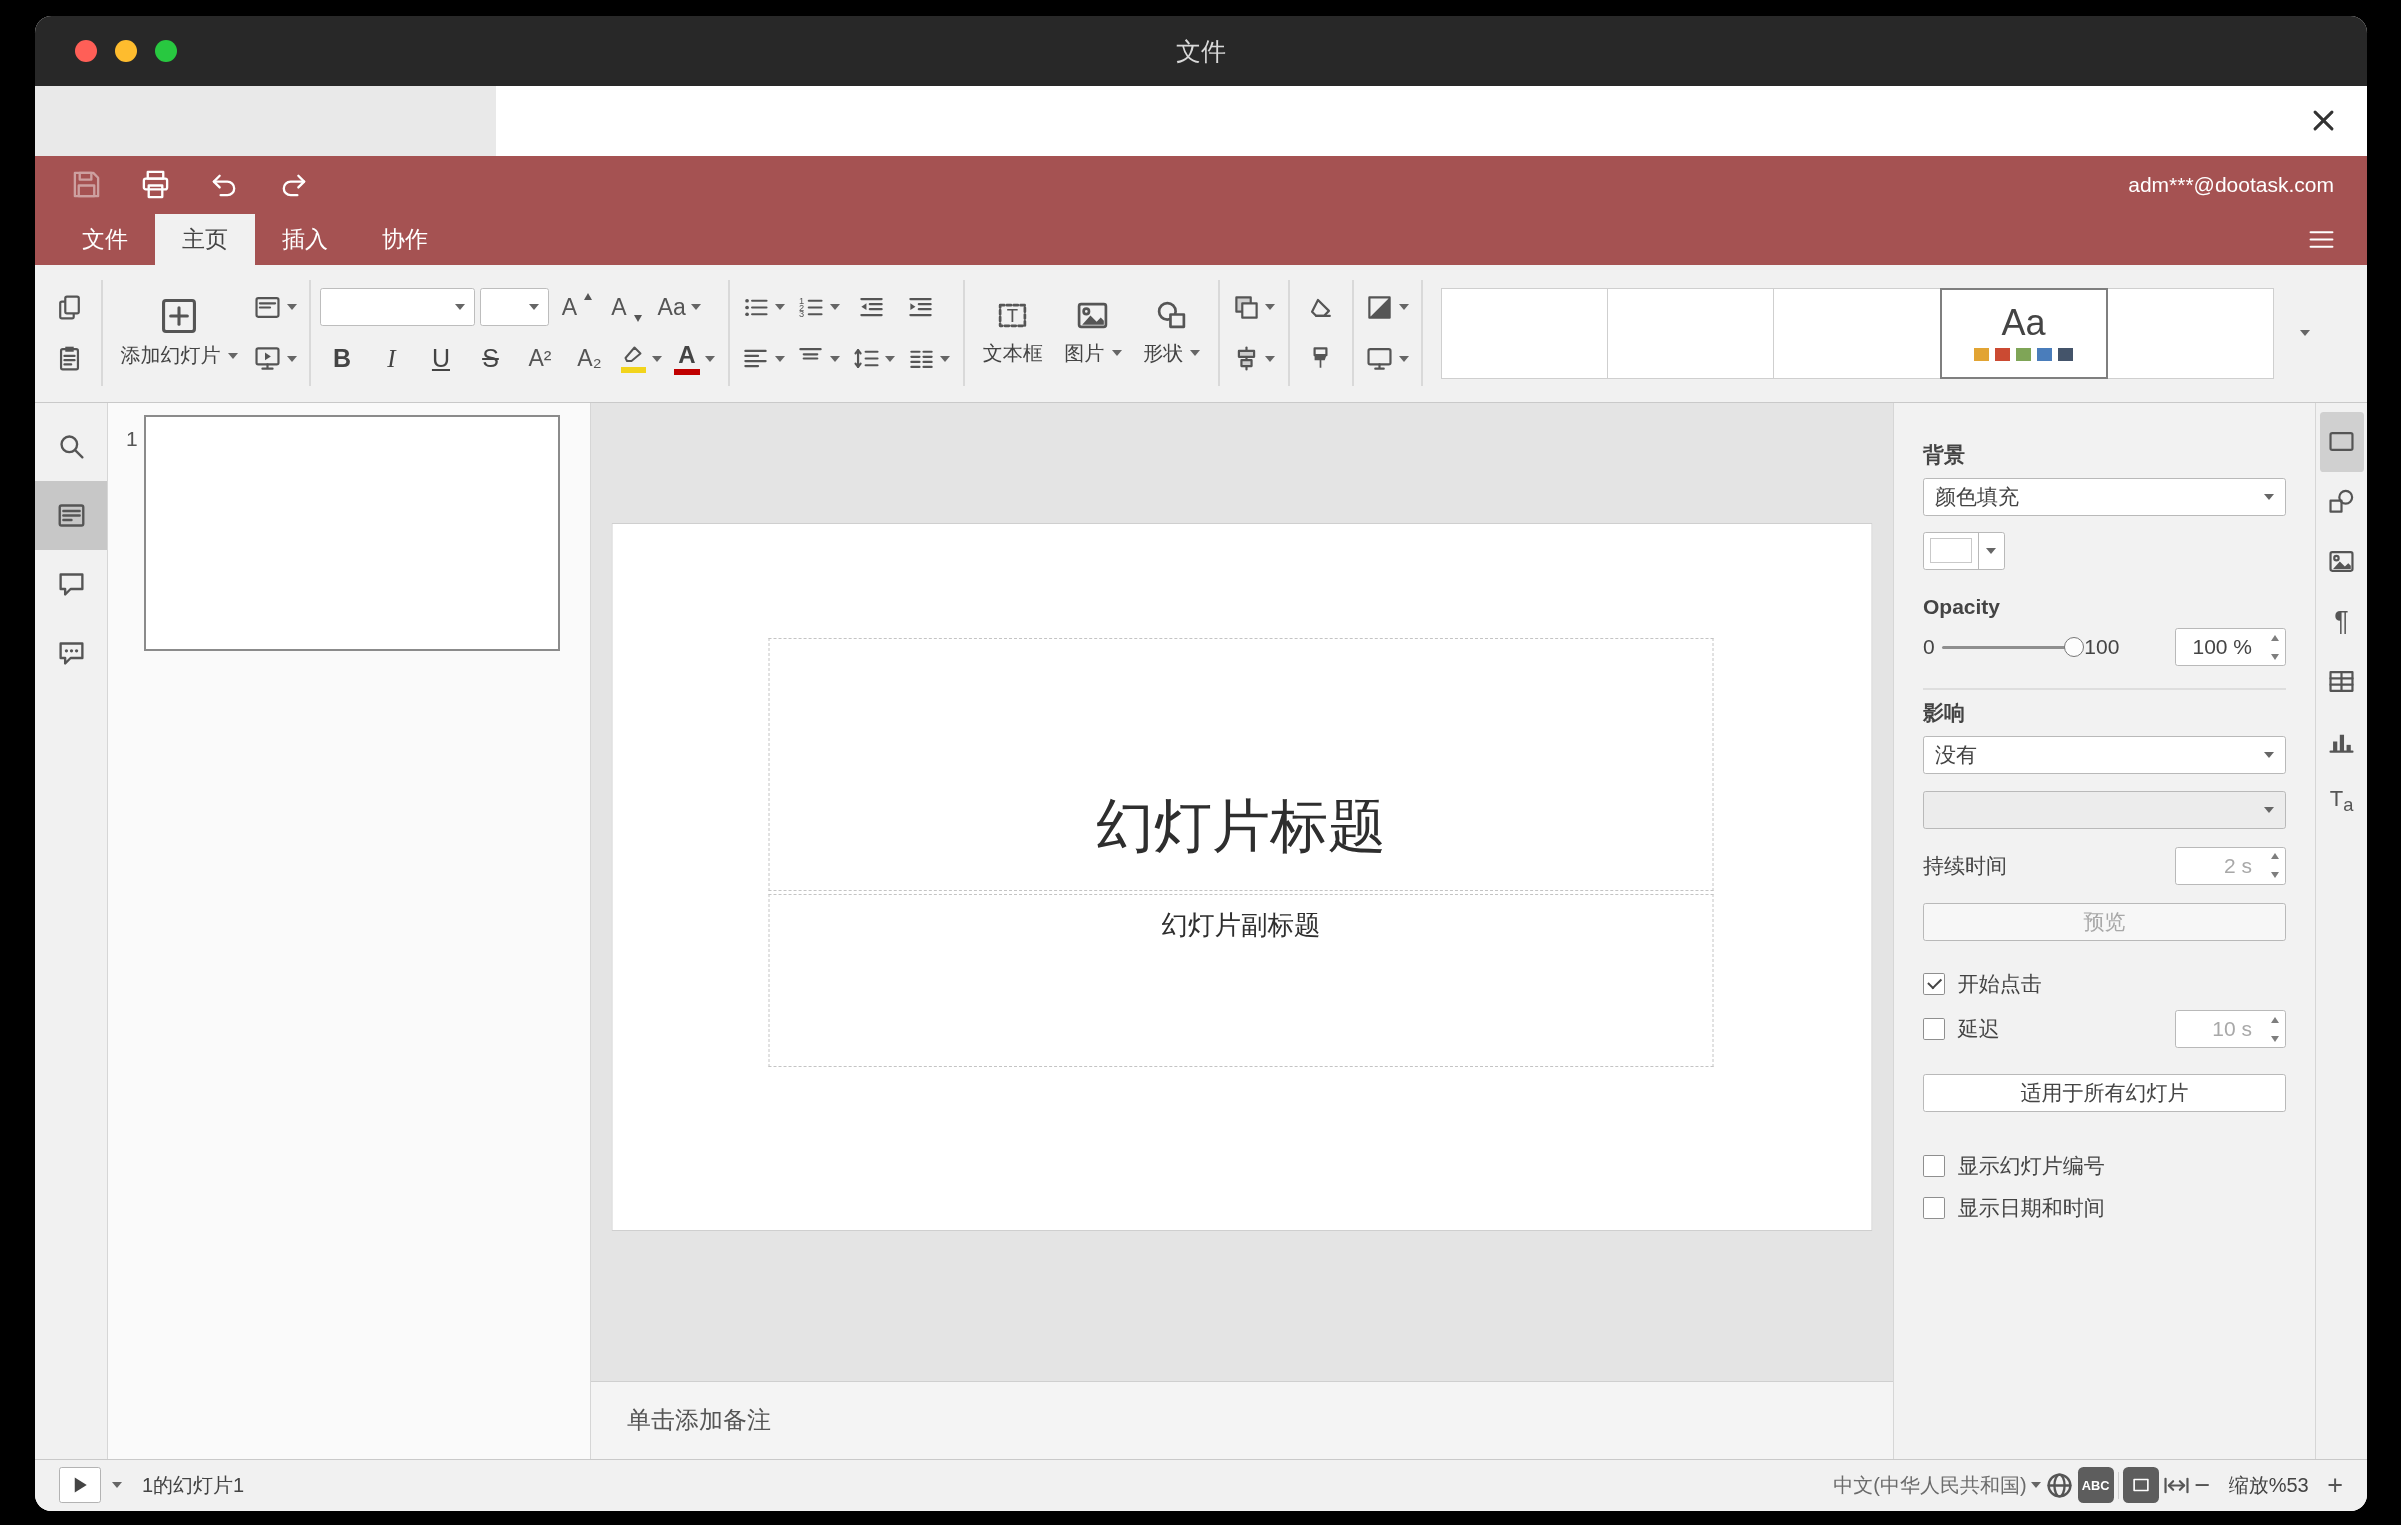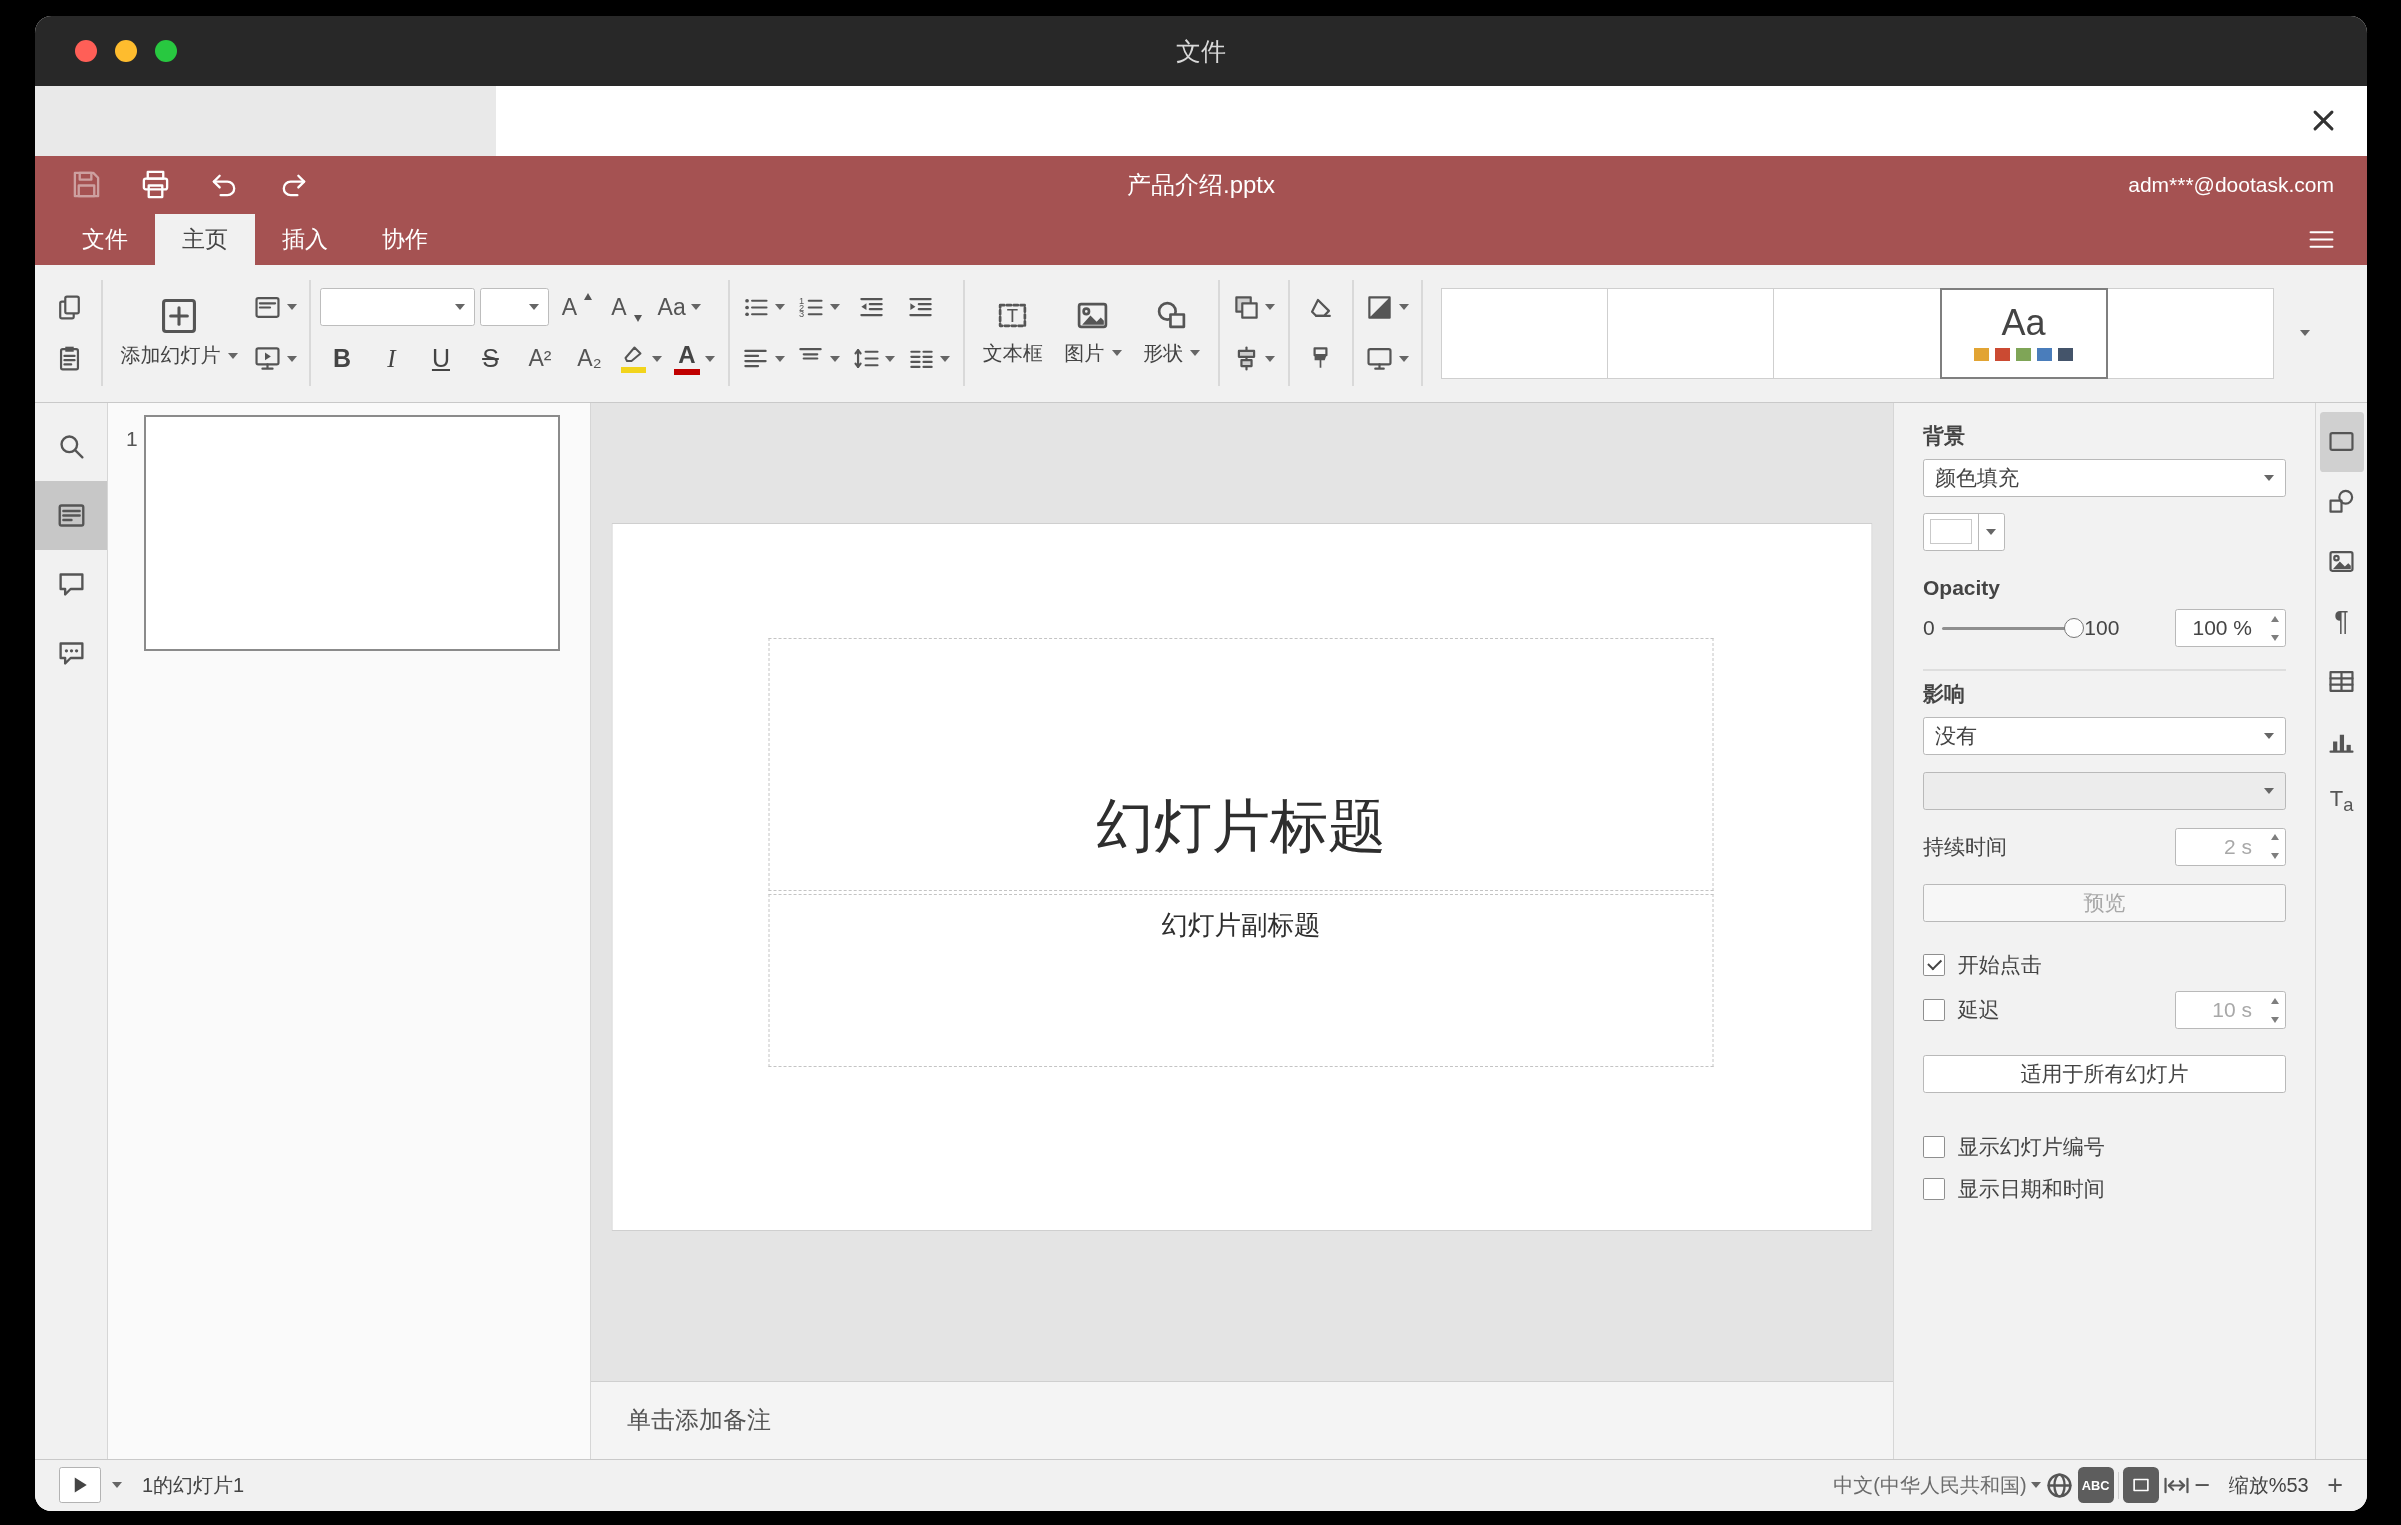--- a/index.html
+++ b/index.html
@@ -87,21 +87,21 @@
   .slide{position:absolute;left:50%;transform:translateX(-50%);top:120px;width:1259px;height:706px;
          background:#fff;border:0.9px solid #cfcfcf;}
   .ph{position:absolute;border:1.8px dashed #c4c4c4;box-sizing:border-box;display:flex;justify-content:center;}
   .ph-title{left:156px;top:114px;width:945px;height:253px;align-items:flex-end;padding-bottom:24px;
             font-size:58px;color:#2e2e2e;}
   .ph-sub{left:156px;top:370px;width:945px;height:173px;align-items:flex-start;padding-top:12.8px;
           font-size:26.5px;color:#2e2e2e;}
   .notes{height:77px;background:#f4f4f4;border-top:1.8px solid #cfcfcf;display:flex;align-items:center;
          padding-left:36px;font-size:24px;color:#555;flex:none;}
   
-  .props{width:422px;background:#f2f2f2;border-left:1.8px solid #d6d6d6;padding:10px 29px 0;
+  .props{width:422px;background:#f2f2f2;border-left:1.8px solid #d6d6d6;padding:29px 29px 0;
          font-size:21px;color:#444;flex:none;box-sizing:border-box;overflow:hidden;}
   .plabel{font-weight:bold;margin:9px 0 9px;}
   .select{height:38px;border:1.8px solid #b9b9b9;background:#fff;border-radius:2.7px;display:flex;
           align-items:center;justify-content:space-between;padding:0 11px;box-sizing:border-box;cursor:pointer;}
   .select.disabled{background:#ececec;cursor:default;}
   .swatchcombo{width:82px;height:38px;border:1.8px solid #b9b9b9;background:#fff;border-radius:2.7px;
                display:flex;margin-top:16.4px;box-sizing:border-box;cursor:pointer;}
   .swatch{flex:1;margin:5.5px;border:0.9px solid #c9c9c9;background:#fff;}
   .swdiv{width:25.5px;border-left:1.8px solid #b9b9b9;display:flex;align-items:center;justify-content:center;}
   .oprow{display:flex;align-items:center;margin-top:9px;gap:7.3px;}
@@ -194,21 +194,20 @@
             <path d="M2.5 6.5 H9.5 a3.5 3.5 0 0 1 0 7 H6"></path>
           </svg>
       </span>
       <span class="hbtn">
         <svg class="wt" width="31" height="31" viewBox="0 0 16 16">
             <path d="M10.5 3.5 L13.5 6.5 L10.5 9.5"></path>
             <path d="M13.5 6.5 H6.5 a3.5 3.5 0 0 0 0 7 H10"></path>
           </svg>
       </span>
     </div>
-    <div class="fname">产品介绍.pptx</div>
     <div class="account">adm***@dootask.com</div>
   </div>
 
   <div class="tabsbar">
     <div class="tab">文件</div>
     <div class="tab active">主页</div>
     <div class="tab">插入</div>
     <div class="tab">协作</div>
     <div class="burger">
       <svg class="wt" width="29" height="29" viewBox="0 0 16 16">

